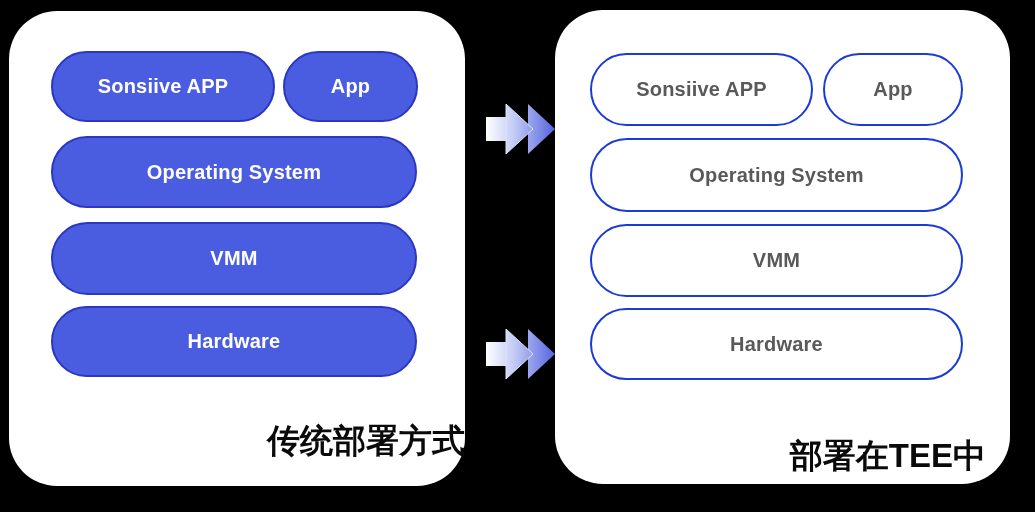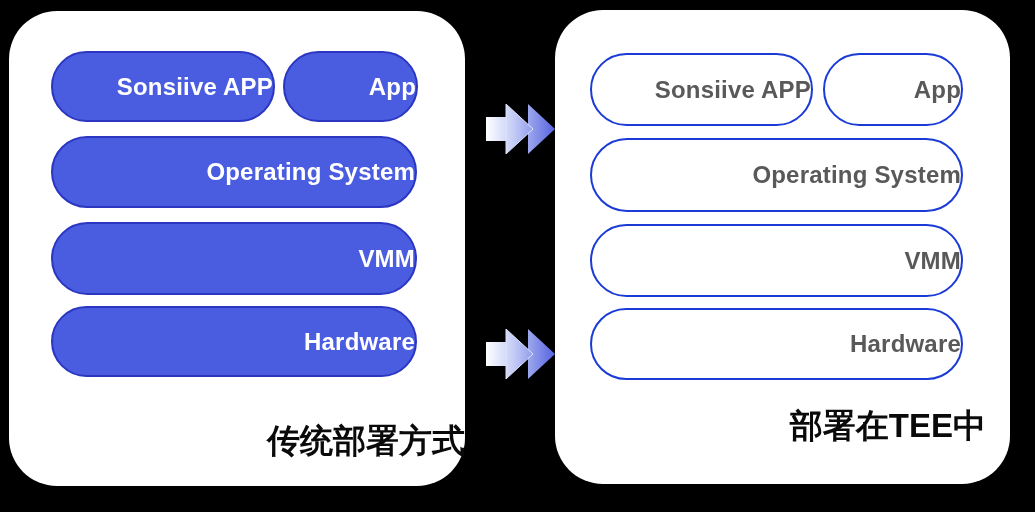--- a/index.html
+++ b/index.html
@@ -16,24 +16,24 @@
     background: #FFFFFF;
     border-radius: 48px;
   }
   .card-left  { left: 9px;   top: 11px; width: 456px; height: 475px; }
   .card-right { left: 555px; top: 10px; width: 455px; height: 474px; }
 
   .pill {
     position: absolute;
     display: flex;
     align-items: center;
-    justify-content: flex-end;
+    justify-content: center;
     border-radius: 40px;
     box-sizing: border-box;
-    font-size: 24px;
+    font-size: 20px;
     letter-spacing: 0.2px;
     white-space: nowrap;
   }
   .pill.filled {
     background: #4A5CE0;
     border: 2px solid #2B36C1;
     color: #FFFFFF;
     font-weight: 700;
   }
   .pill.outline {
@@ -60,21 +60,21 @@
   .caption {
     position: absolute;
     left: 0;
     width: 100%;
     text-align: right;
     font-size: 33px;
     font-weight: 700;
     color: #0A0A0A;
   }
   .caption-left  { top: 408px; }
-  .caption-right { top: 394px; left: -24px; }
+  .caption-right { top: 424px; left: -24px; }
 
   .arrow {
     position: absolute;
     width: 69px;
     height: 50px;
   }
   .arrow-top    { left: 486px; top: 104px; }
   .arrow-bottom { left: 486px; top: 329px; }
 </style>
 </head>

